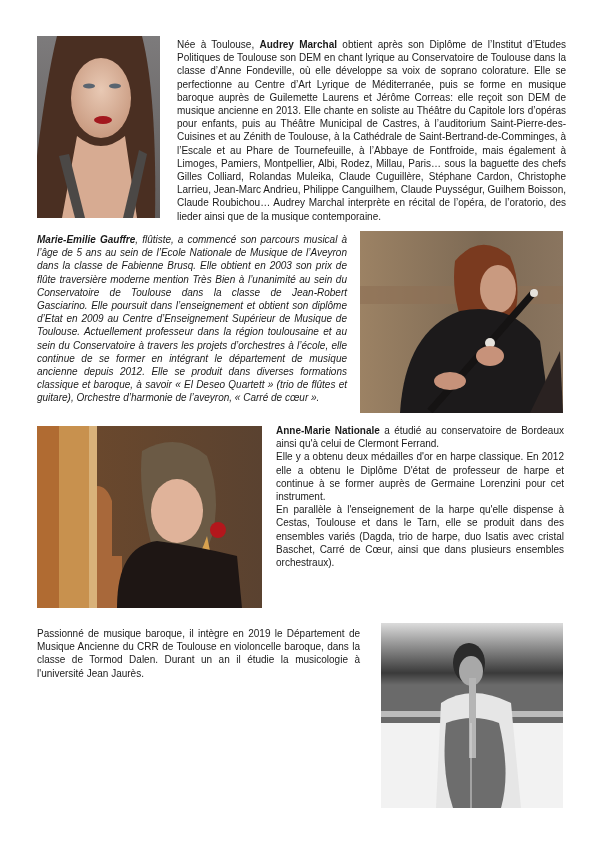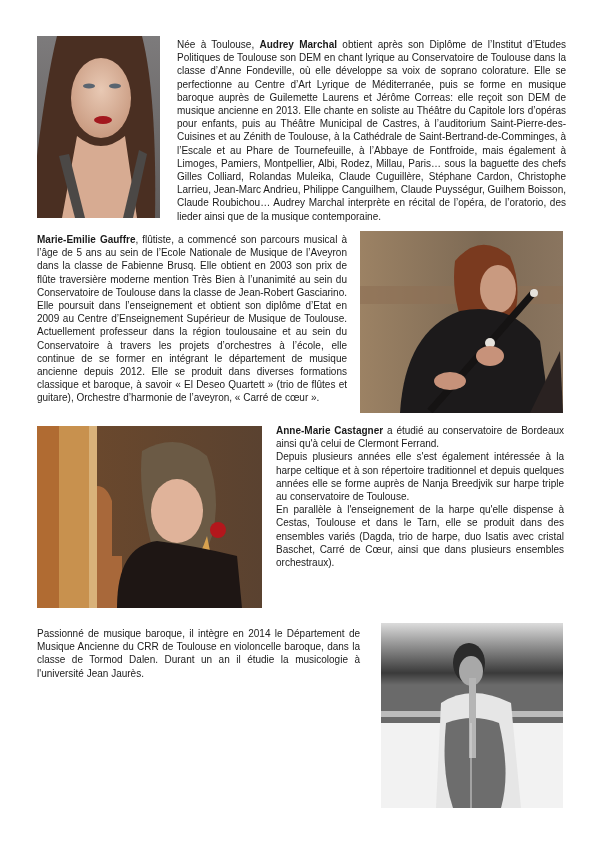--- a/index.html
+++ b/index.html
@@ -5,48 +5,48 @@
   html, body { margin:0; padding:0; background:#ffffff; }
   body { width:600px; height:848px; position:relative; overflow:hidden;
          font-family:"Liberation Sans", sans-serif; color:#1a1a1a; }
   .bio { position:absolute; font-size:10px; line-height:13.2px; text-align:justify; margin:0; }
   .bio p { margin:0; }
   .bio b { font-weight:bold; }
   .photo { position:absolute; overflow:hidden; }
   .photo svg { display:block; width:100%; height:100%; }
 
   #bio1 { left:177px; top:38px; width:389px; }
-  #bio2 { left:37px;  top:233px; width:310px; }
+  #bio2 { left:37px;  top:233px; width:310px;font-style:italic; }
   #bio3 { left:276px; top:424px; width:288px; }
   #bio4 { left:37px;  top:627px; width:323px; }
 
   #photo1 { left:37px;  top:36px;  width:123px; height:182px; }
   #photo2 { left:360px; top:231px; width:203px; height:182px; }
   #photo3 { left:37px;  top:426px; width:225px; height:182px; }
   #photo4 { left:381px; top:623px; width:182px; height:185px; }
 </style>
 </head>
 <body>
 
 <div class="bio" id="bio1">
   <p><span>Née à Toulouse, </span><b>Audrey Marchal</b><span> obtient après son Diplôme de l’Institut d’Etudes Politiques de Toulouse son DEM en chant lyrique au Conservatoire de Toulouse dans la classe d’Anne Fondeville, où elle développe sa voix de soprano colorature. Elle se perfectionne au Centre d’Art Lyrique de Méditerranée, puis se forme en musique baroque auprès de Guilemette Laurens et Jérôme Correas: elle reçoit son DEM de musique ancienne en 2013. Elle chante en soliste au Théâtre du Capitole lors d’opéras pour enfants, puis au Théâtre Municipal de Castres, à l’auditorium Saint-Pierre-des-Cuisines et au Zénith de Toulouse, à la Cathédrale de Saint-Bertrand-de-Comminges, à l’Escale et au Phare de Tournefeuille, à l’Abbaye de Fontfroide, mais également à Limoges, Pamiers, Montpellier, Albi, Rodez, Millau, Paris… sous la baguette des chefs Gilles Colliard, Rolandas Muleika, Claude Cuguillère, Stéphane Cardon, Christophe Larrieu, Jean-Marc Andrieu, Philippe Canguilhem, Claude Puysségur, Guilhem Boisson, Claude Roubichou…  Audrey Marchal interprète en récital de l’opéra, de l’oratorio, des lieder ainsi que de la musique contemporaine.</span></p>
 </div>
 
 <div class="bio" id="bio2">
   <p><b>Marie-Emilie Gauffre</b><span>, flûtiste, a commencé son parcours musical à l’âge de 5 ans au sein de l’Ecole Nationale de Musique de l’Aveyron dans la classe de Fabienne Brusq. Elle obtient en 2003 son prix de flûte traversière moderne mention Très Bien à l’unanimité au sein du Conservatoire de Toulouse dans la classe de Jean-Robert Gasciarino. Elle poursuit dans l’enseignement et obtient son diplôme d’Etat en 2009 au Centre d’Enseignement Supérieur de Musique de Toulouse. Actuellement professeur dans la région toulousaine et au sein du Conservatoire à travers les projets d’orchestres à l’école, elle continue de se former en intégrant le département de musique ancienne depuis 2012. Elle se produit dans diverses formations classique et baroque, à savoir « El Deseo Quartett » (trio de flûtes et guitare), Orchestre d’harmonie de l’aveyron, « Carré de cœur ».</span></p>
 </div>
 
 <div class="bio" id="bio3">
-  <p><b>Anne-Marie Castagner</b><span> a étudié au conservatoire de Bordeaux ainsi qu'à celui de Clermont Ferrand.</span></p>
-  <p>Depuis plusieurs années elle s'est également intéressée à la harpe celtique et à son répertoire traditionnel et depuis quelques années elle se forme auprès de Nanja Breedjvik sur harpe triple au conservatoire de Toulouse.</p>
+  <p><b>Anne-Marie Nationale</b><span> a étudié au conservatoire de Bordeaux ainsi qu'à celui de Clermont Ferrand.</span></p>
+  <p>Elle y a obtenu deux médailles d'or en harpe classique. En 2012 elle a obtenu le Diplôme D'état de professeur de harpe et continue à se former auprès de Germaine Lorenzini pour cet instrument.</p>
   <p>En parallèle à l'enseignement de la harpe qu'elle dispense à Cestas, Toulouse et dans le Tarn, elle se produit dans des ensembles variés (Dagda, trio de harpe, duo Isatis avec cristal Baschet, Carré de Cœur, ainsi que dans plusieurs ensembles orchestraux).</p>
 </div>
 
 <div class="bio" id="bio4">
-  <p>Passionné de musique baroque, il intègre en 2014 le Département de Musique Ancienne du CRR de Toulouse en violoncelle baroque, dans la classe de Tormod Dalen. Durant un an il étudie la musicologie à l'université Jean Jaurès.</p>
+  <p>Passionné de musique baroque, il intègre en 2019 le Département de Musique Ancienne du CRR de Toulouse en violoncelle baroque, dans la classe de Tormod Dalen. Durant un an il étudie la musicologie à l'université Jean Jaurès.</p>
 </div>
 
 <div class="photo" id="photo1" role="img" aria-label="Portrait of Audrey Marchal, soprano">
   <svg viewBox="0 0 123 182" preserveAspectRatio="none">
     <defs>
       <linearGradient id="g1bg" x1="0" y1="0" x2="0" y2="1">
         <stop offset="0" stop-color="#7d7b7c"></stop>
           <stop offset="1" stop-color="#5f5b5a"></stop>
       </linearGradient>
       <radialGradient id="g1skin" cx="0.5" cy="0.4" r="0.6">

